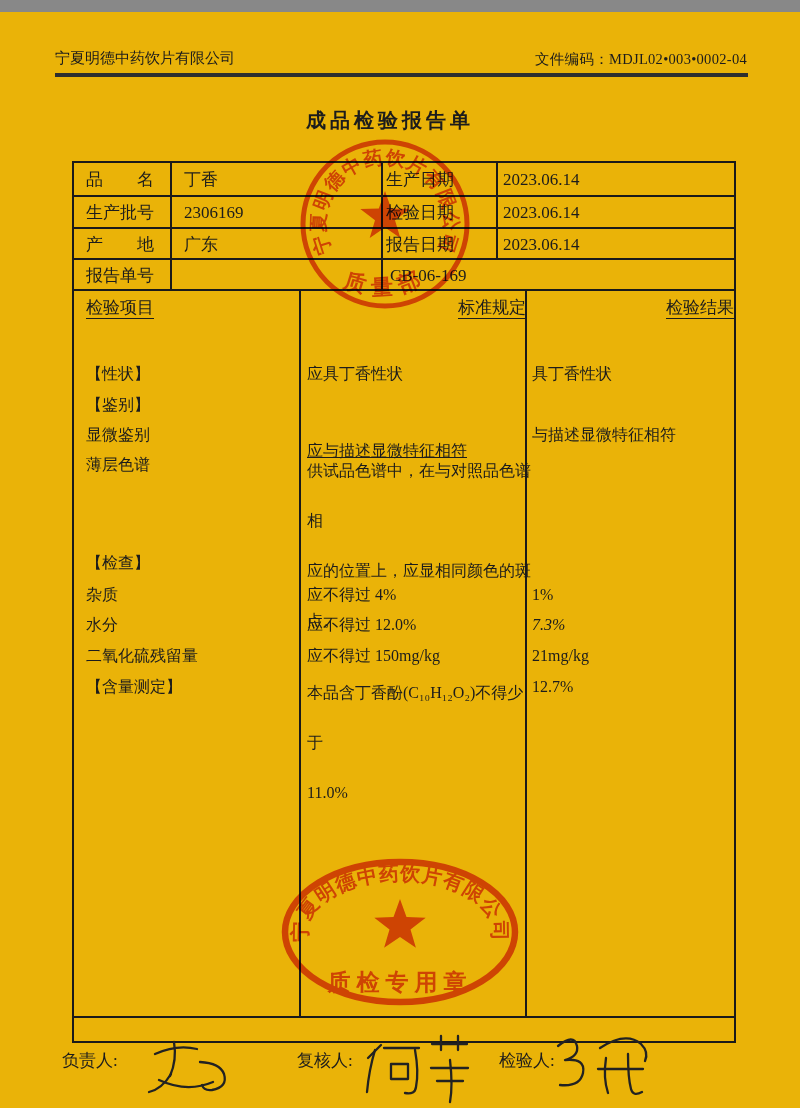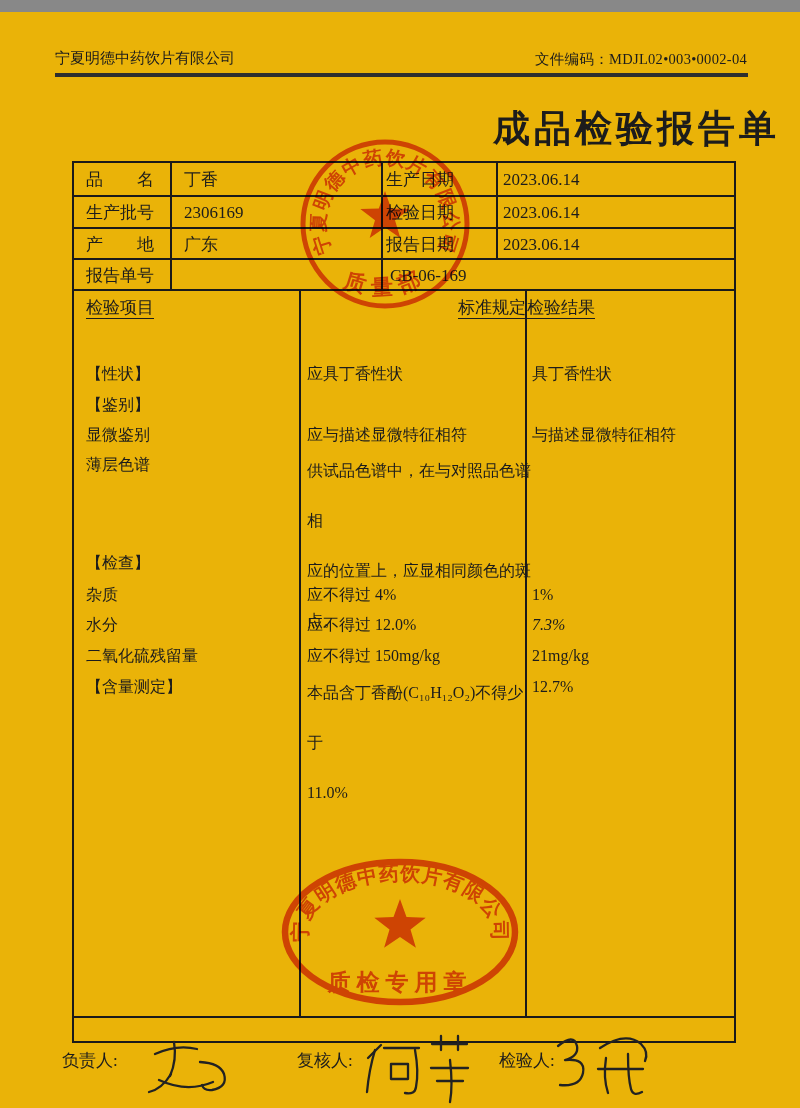--- a/index.html
+++ b/index.html
@@ -3,21 +3,21 @@
 <meta charset="utf-8">
 <style>
   html,body{margin:0;padding:0;background:#888;}
   .page{
     position:relative;width:800px;height:1108px;background:#eab308;margin:12px auto;
     font-family:"Liberation Serif","DejaVu Serif",serif;color:#1c1c1c;overflow:hidden;
   }
   .abs{position:absolute;white-space:nowrap;line-height:1;}
   .t15{font-size:15px;}
   .t14{font-size:14.5px;letter-spacing:.3px;}
-  .title{font-size:37px;font-weight:bold;letter-spacing:4px;text-align:right;}
+  .title{font-size:20px;font-weight:bold;letter-spacing:4px;text-align:center;}
   .cell{font-size:17px;}
   .body-txt{font-size:16px;}
   .para{white-space:pre-line;line-height:50px;width:228px;}
   .uline{text-decoration:underline;text-underline-offset:5px;}
   .hline,.vline{position:absolute;background:#1a1a1a;}
   .frame{position:absolute;left:72px;top:149px;width:664px;height:882px;border:2px solid #1a1a1a;box-sizing:border-box;}
   .rule{position:absolute;left:55px;top:61px;width:693px;height:4px;background:#2e2e2e;}
   .stamp{position:absolute;mix-blend-mode:multiply;opacity:.85;}
   .sig{position:absolute;left:60px;top:1015px;}
   .siglabel{font-size:17px;}
@@ -60,34 +60,34 @@
     <div class="abs cell" style="left:12px;top:73px;">产　　地</div>
     <div class="abs cell" style="left:110px;top:73px;">广东</div>
     <div class="abs cell" style="left:312px;top:73px;">报告日期</div>
     <div class="abs cell" style="left:429px;top:73px;">2023.06.14</div>
 
     <div class="abs cell" style="left:12px;top:104px;">报告单号</div>
     <div class="abs cell" style="left:316px;top:104px;">CB-06-169</div>
 
     <div class="abs cell uline" style="left:12px;top:136px;">检验项目</div>
     <div class="abs cell uline" style="left:226px;top:136px;width:226px;text-align:right;">标准规定</div>
-    <div class="abs cell uline" style="left:453px;top:136px;width:207px;text-align:left;">检验结果</div>
+    <div class="abs cell uline" style="left:453px;top:136px;width:207px;text-align:right;">检验结果</div>
 
     <div class="abs body-txt" style="left:12px;top:203px;">【性状】</div>
     <div class="abs body-txt" style="left:12px;top:234px;">【鉴别】</div>
     <div class="abs body-txt" style="left:12px;top:264px;">显微鉴别</div>
     <div class="abs body-txt" style="left:12px;top:294px;">薄层色谱</div>
     <div class="abs body-txt" style="left:12px;top:392px;">【检查】</div>
     <div class="abs body-txt" style="left:12px;top:424px;">杂质</div>
     <div class="abs body-txt" style="left:12px;top:454px;">水分</div>
     <div class="abs body-txt" style="left:12px;top:485px;">二氧化硫残留量</div>
     <div class="abs body-txt" style="left:12px;top:516px;">【含量测定】</div>
 
     <div class="abs body-txt" style="left:233px;top:203px;">应具丁香性状</div>
-    <div class="abs body-txt" style="left:233px;top:264px;">应与描述显微特征相符</div>
+    <div class="abs body-txt" style="left:233px;top:280px;text-decoration:underline;">应与描述显微特征相符</div>
     <div class="abs body-txt para" style="left:233px;top:283px;">供试品色谱中，在与对照品色谱相
 应的位置上，应显相同颜色的斑
 点。</div>
     <div class="abs body-txt" style="left:233px;top:424px;">应不得过 4%</div>
     <div class="abs body-txt" style="left:233px;top:454px;">应不得过 12.0%</div>
     <div class="abs body-txt" style="left:233px;top:485px;">应不得过 150mg/kg</div>
     <div class="abs body-txt para" style="left:233px;top:505px;">本品含丁香酚(C₁₀H₁₂O₂)不得少于
 11.0%</div>
 
     <div class="abs body-txt" style="left:458px;top:203px;">具丁香性状</div>

